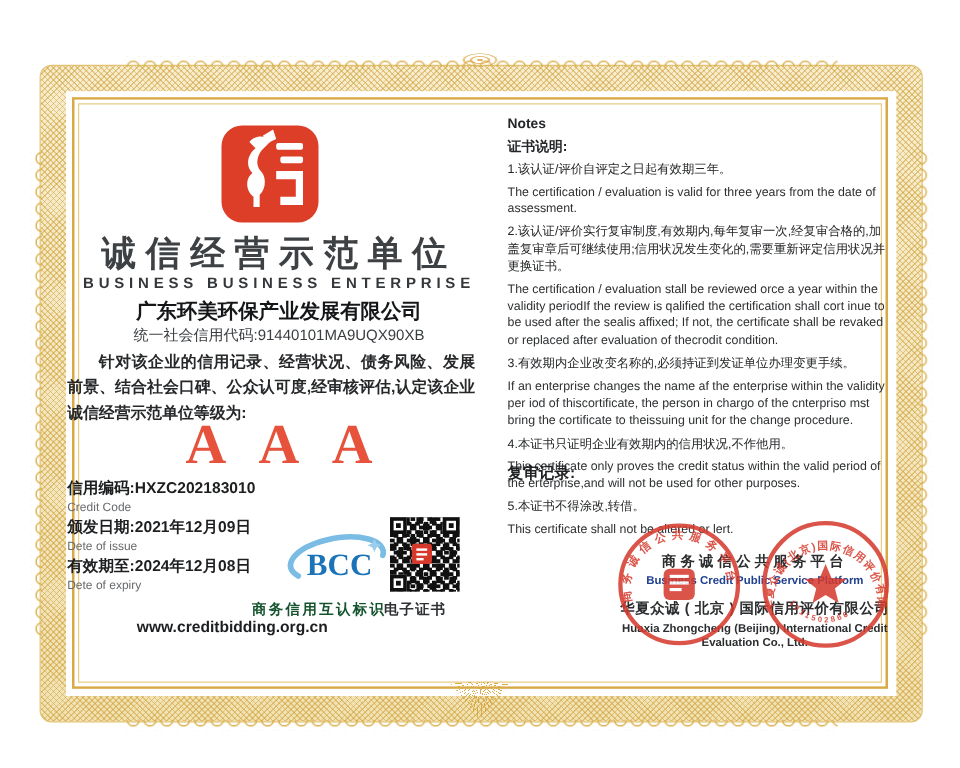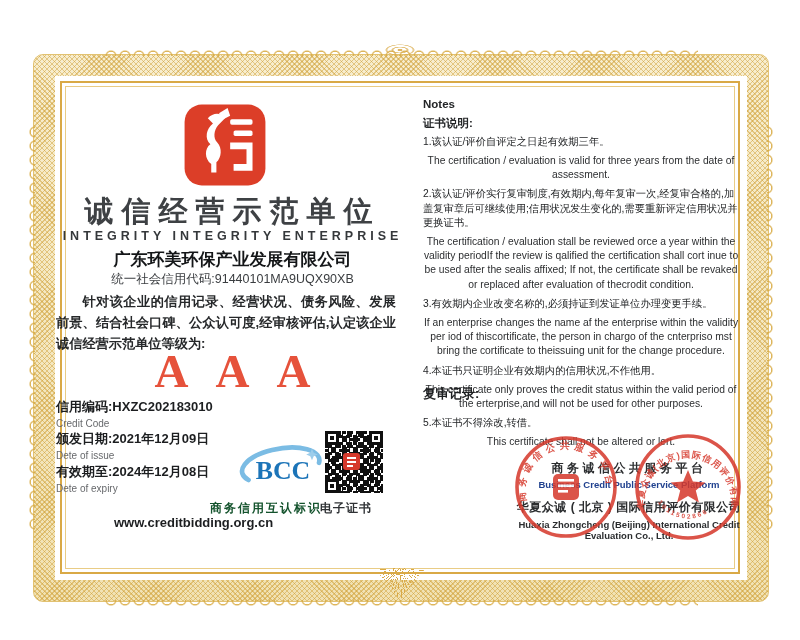--- a/index.html
+++ b/index.html
@@ -71,21 +71,21 @@
     background:
       linear-gradient(#fff,#fff) 4px 4px/9px 2px no-repeat,
       linear-gradient(#fff,#fff) 4px 8px/9px 2px no-repeat,
       linear-gradient(#fff,#fff) 4px 12px/6px 2px no-repeat,
       #D6392C;}
 
   
   .notes{left:423px;top:97px;width:316px;font-size:10.3px;line-height:1.38;color:#232527;}
   .notes .h{font-size:11.5px;font-weight:700;margin-bottom:3px;}
   .notes p{margin:0 0 5px 0;}
-  .notes .en{color:#2c2e30;text-align:center;}
+  .notes .en{color:#2c2e30;}
   .review-zh{left:423px;top:385px;font-size:13px;font-weight:700;color:#1e2022;}
   .review-en{left:423px;top:404px;font-size:10.5px;font-weight:700;color:#1e2022;}
   .review-line{display:inline-block;width:212px;border-bottom:1.2px solid #2b2b2b;transform:translateY(-2px);}
 
   
   .stamp-text{left:498px;top:460px;width:262px;text-align:center;z-index:2;}
   .stamp-text .l1{font-size:12px;font-weight:700;letter-spacing:3.5px;color:#2b2d2f;}
   .stamp-text .l2{font-size:9.5px;font-weight:700;color:#20418F;margin-top:2px;}
   .stamp-text .l3{font-size:12px;letter-spacing:.5px;color:#2b2d2f;margin-top:9px;font-weight:600;}
   .stamp-text .l4{font-size:9.5px;font-weight:700;color:#2b2d2f;margin-top:3px;}
@@ -112,21 +112,21 @@
       <rect x="3" y="3" width="94" height="94" rx="20" fill="#DC3E28"></rect>
       <path d="M34 82 L34 72 C26 66 26 54 33 49 C26 43 28 31 36 25 L30 19 C36 12 46 12 50 19 L42 27 C37 33 36 42 41 47 C47 53 46 65 40 70 L40 82 Z" fill="#fff"></path>
       <path d="M43 13 l10 -6 3 9 -8 4 z" fill="#fff"></path>
       <rect x="56" y="20" width="26" height="6.5" rx="2" fill="#fff"></rect>
       <rect x="60" y="33" width="22" height="6.5" rx="2" fill="#fff"></rect>
       <path d="M56 47 h26 v33 h-22 v-8 h15 v-17 h-19 z" fill="#fff"></path>
     </svg>
   </div>
 
   <div class="abs title-zh">诚信经营示范单位</div>
-  <div class="abs title-en">INTEGRITY INTEGRITY ENTERPRISE</div>
+  <div class="abs title-en">BUSINESS BUSINESS ENTERPRISE</div>
   <div class="abs company">广东环美环保产业发展有限公司</div>
   <div class="abs uscc">统一社会信用代码:91440101MA9UQX90XB</div>
 
   <div class="abs statement">针对该企业的信用记录、经营状况、债务风险、发展前景、结合社会口碑、公众认可度,经审核评估,认定该企业诚信经营示范单位等级为:</div>
   <div class="abs grade">AAA</div>
 
   <div class="abs r1">
     <div class="info-zh">信用编码:HXZC202183010</div>
     <div class="info-en">Credit Code</div>
   </div>

